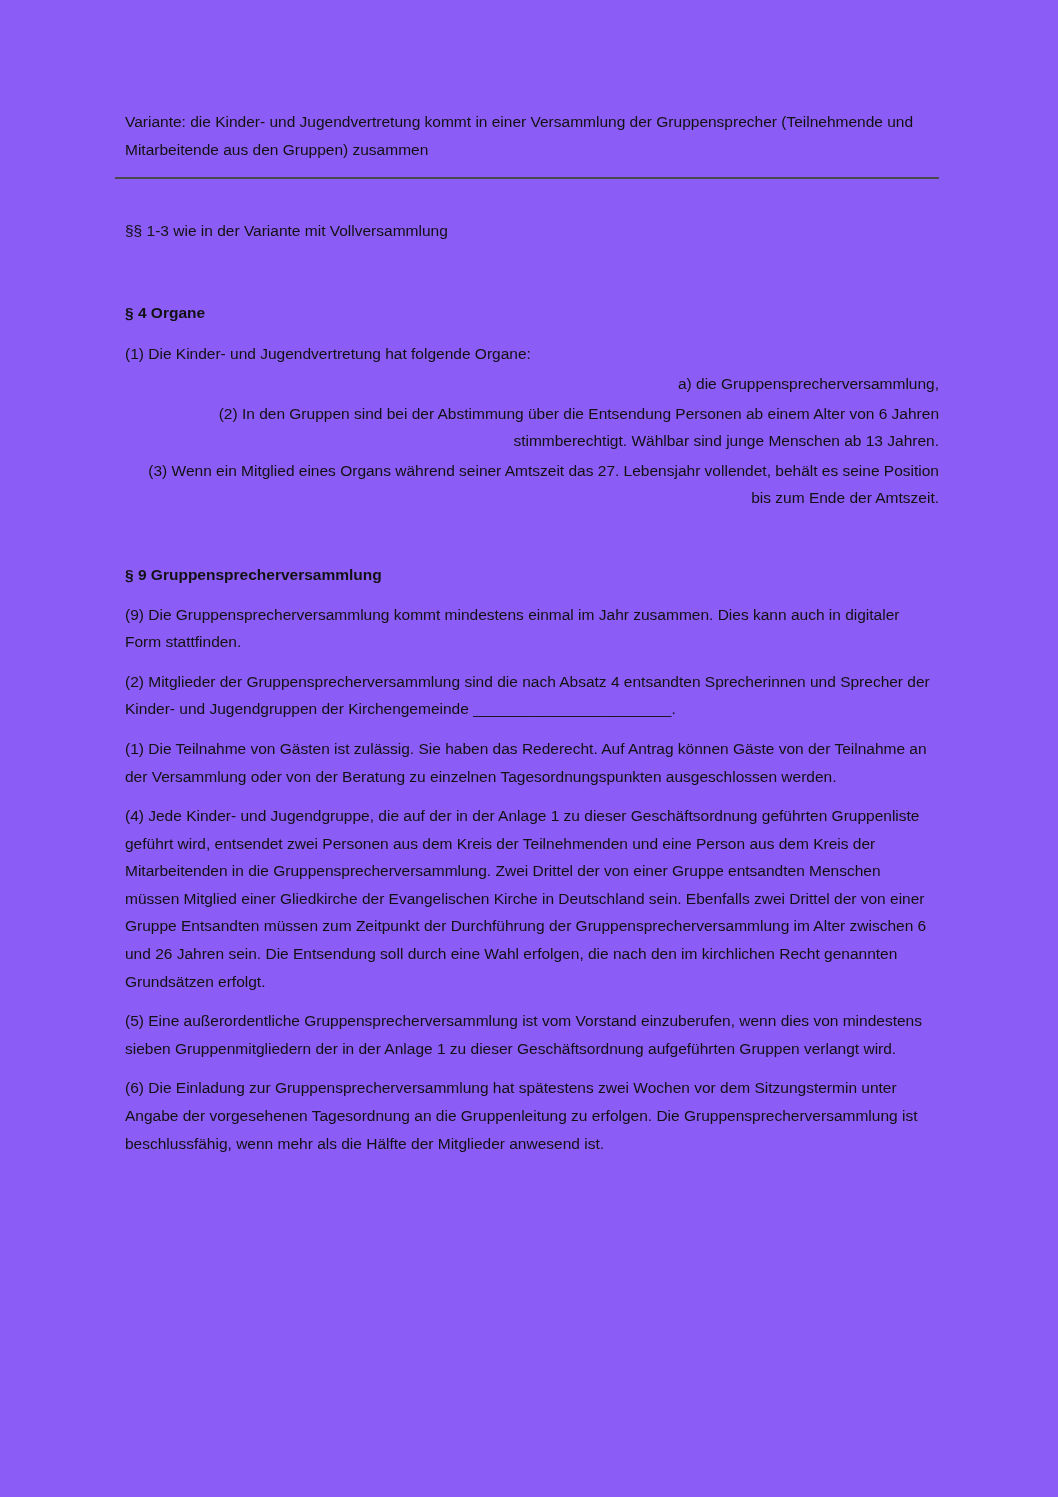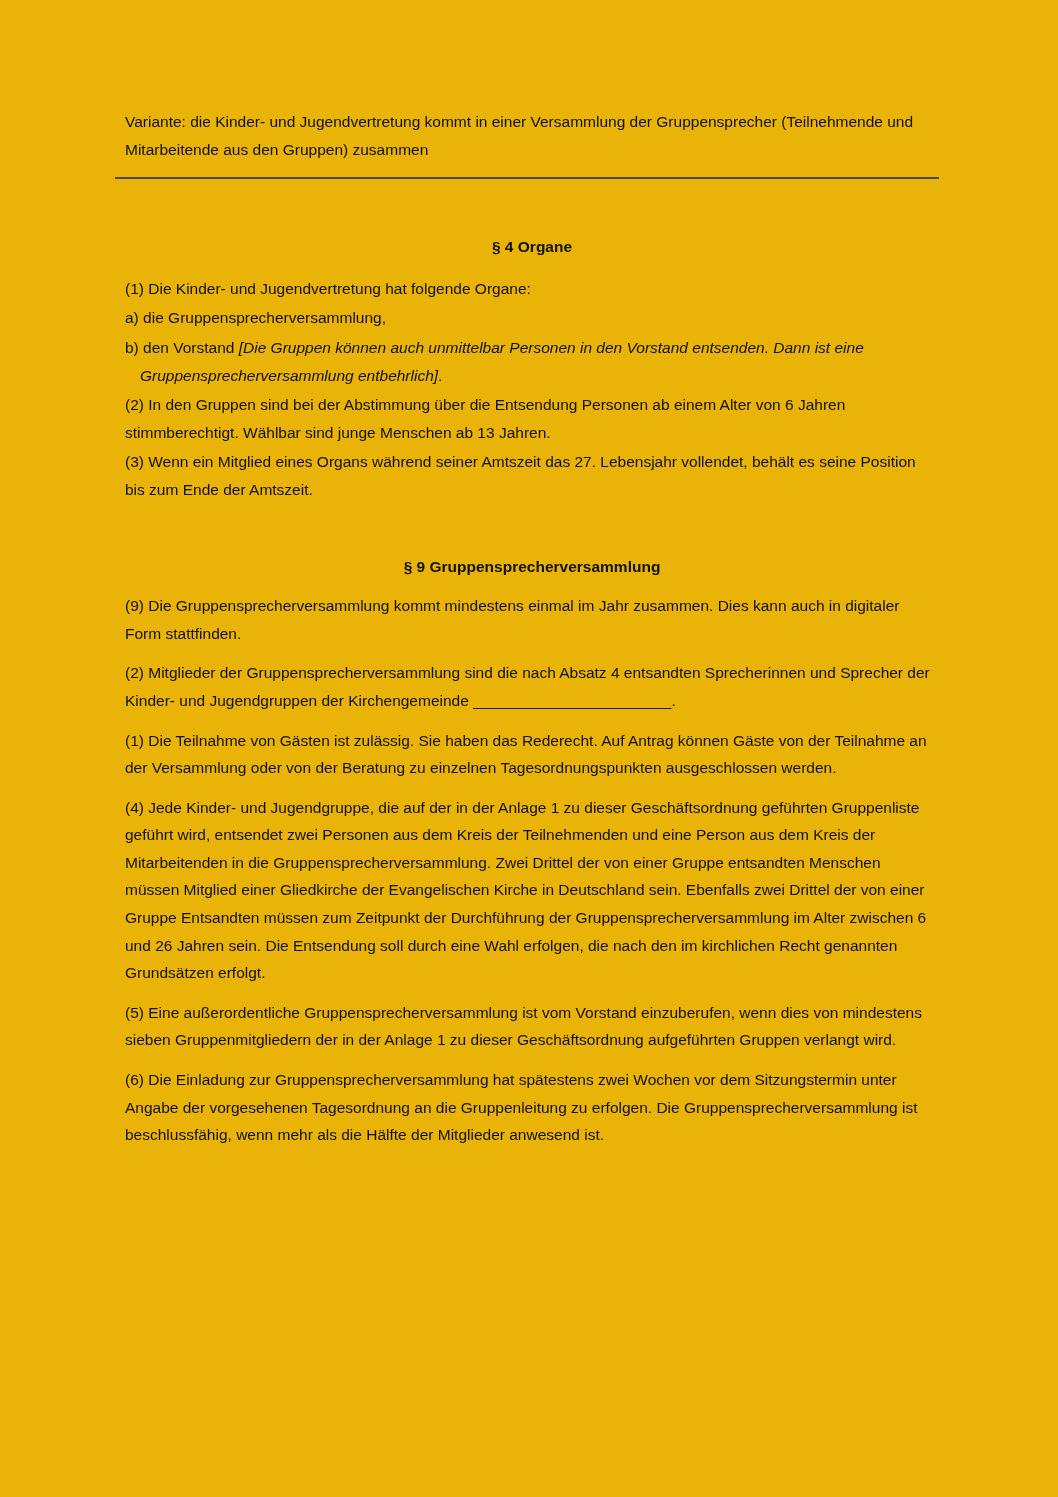--- a/index.html
+++ b/index.html
@@ -1,75 +1,74 @@
 <!DOCTYPE html>
 <html><head>
 <meta charset="utf-8">
 <style>
   * { margin: 0; padding: 0; box-sizing: border-box; }
   html, body { background: #ffffff; }
   .page {
     position: relative;
     width: 1058px;
     height: 1497px;
-    background: #eab308;
+    background: #8b5cf6;
     overflow: hidden;
     font-family: "Liberation Sans", "DejaVu Sans", sans-serif;
     color: #121212;
     font-size: 15.5px;
     line-height: 27.6px;
   }
   .content {
     padding-top: 108px;
     margin-left: 125px;
     width: 814px;
   }
   .doc-header {
     width: 824px;
     margin-left: -10px;
     padding-left: 10px;
     padding-bottom: 14px;
     border-bottom: 2px solid #4a4a4a;
   }
   .para { margin-top: 12px; }
-  .para-tight { margin-top: 2px; }
+  .para-tight { margin-top: 2px; text-align: right; }
   .note { margin-top: 38px; }
   .note-5 { margin-top: 37px; }
   .heading {
     margin-top: 54px;
     font-weight: bold;
-    text-align: center;
   }
   .heading-6 { margin-top: 49px; }
   .first-after-heading { margin-top: 14px; }
   .hanging {
     margin-top: 2px;
     padding-left: 15px;
     text-indent: -15px;
   }
   .italic-seg { font-style: italic; }
 </style>
 </head>
 <body>
 
 <div class="page">
   <div class="content">
 
     <div class="doc-header">
       <span>Variante: die Kinder- und Jugendvertretung kommt in einer Versammlung der Gruppensprecher (Teilnehmende und Mitarbeitende aus den Gruppen) zusammen</span>
     </div>
 
+    <p class="para note">§§ 1-3 wie in der Variante mit Vollversammlung</p>
 
     <p class="heading">§ 4 Organe</p>
 
     <p class="para first-after-heading">(1) Die Kinder- und Jugendvertretung hat folgende Organe:</p>
 
     <p class="para para-tight">a) die Gruppensprecherversammlung,</p>
 
-    <p class="hanging"><span>b) den Vorstand </span><span class="italic-seg">[Die Gruppen können auch unmittelbar Personen in den Vorstand entsenden. Dann ist eine Gruppensprecherversammlung entbehrlich]</span><span>.</span></p>
 
     <p class="para para-tight">(2) In den Gruppen sind bei der Abstimmung über die Entsendung Personen ab einem Alter von 6 Jahren stimmberechtigt. Wählbar sind junge Menschen ab 13 Jahren.</p>
 
     <p class="para para-tight">(3) Wenn ein Mitglied eines Organs während seiner Amtszeit das 27. Lebensjahr vollendet, behält es seine Position bis zum Ende der Amtszeit.</p>
 
 
     <p class="heading heading-6">§ 9 Gruppensprecherversammlung</p>
 
     <p class="para">(9) Die Gruppensprecherversammlung kommt mindestens einmal im Jahr zusammen. Dies kann auch in digitaler Form stattfinden.</p>
 

